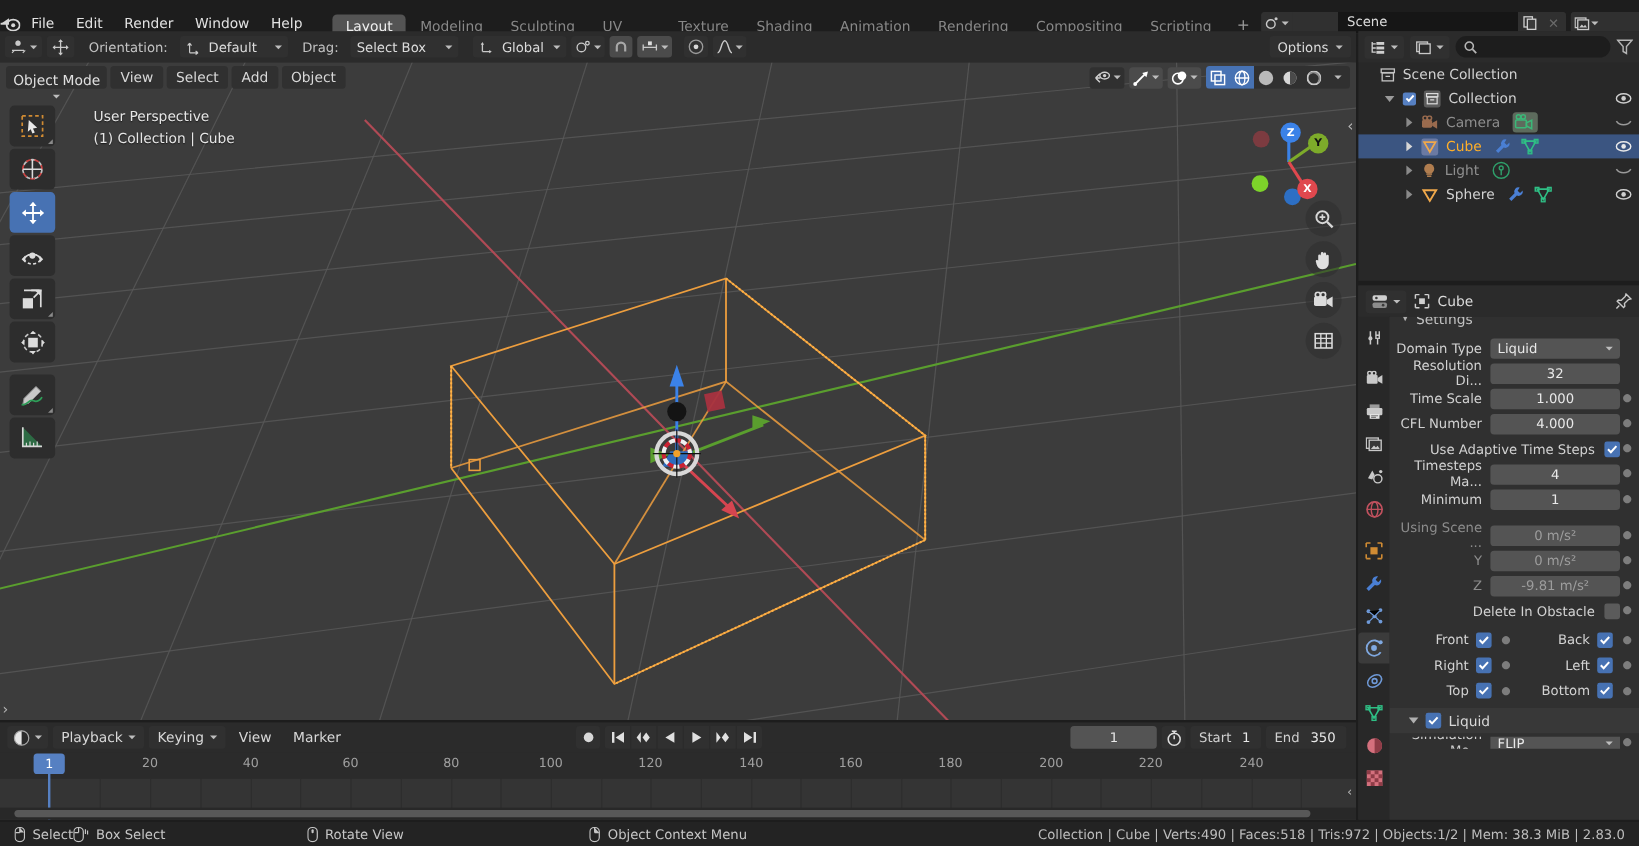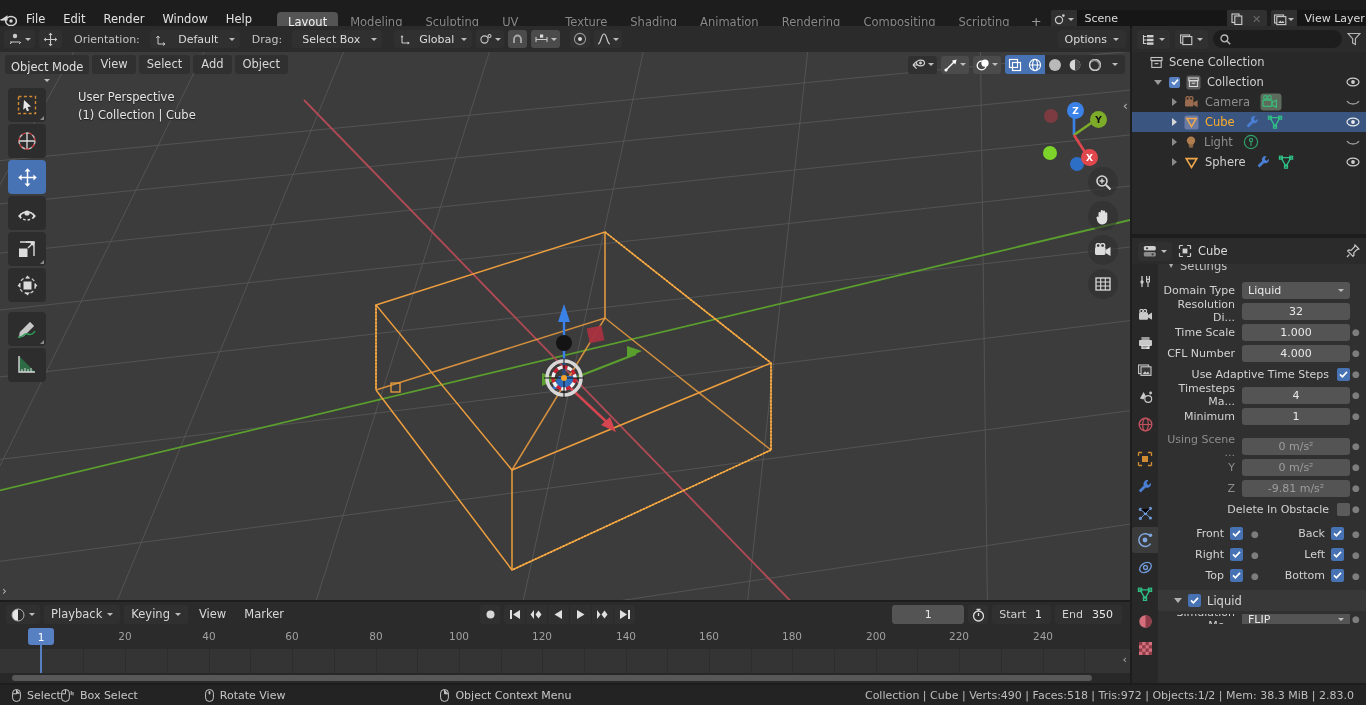--- a/index.html
+++ b/index.html
@@ -14,28 +14,28 @@
   .menu{ display:flex; align-items:center; height:26px; }
   .menu-item{ padding:0 9px; line-height:26px; color:#e2e2e2; font-size:11.5px; cursor:default;}
   .wtabs{ display:flex; align-items:flex-end; height:26px; margin-left:16px;}
   .wtab{ padding:0 11px; height:20px; line-height:20px; color:#888; font-size:11.5px;
       border-radius:4px 4px 0 0; margin-right:1px; background:transparent;}
   .wtab.active{ background:#545454; color:#f0f0f0; }
   .wtab-plus{ color:#9a9a9a; padding:0 9px; height:20px; line-height:20px;font-size:13px;}
   .topright{ margin-left:auto; display:flex; align-items:center; gap:4px; padding-right:4px;}
   .idblock{ display:flex; align-items:center; height:18px; background:#303030; border-radius:3px; overflow:hidden;}
   .idicon{ width:26px; height:18px; background:#303030; display:flex; align-items:center; justify-content:center; gap:1px;}
-  .idfield{ background:#161616; height:18px; line-height:18px; padding:0 8px; min-width:150px; color:#dcdcdc; font-size:11px;}
+  .idfield{ background:#161616; height:18px; line-height:18px; padding:0 8px; min-width:150px; color:#dcdcdc; font-size:11px;margin-left:38px;}
   .idbtn{ width:20px; height:18px; display:flex;align-items:center;justify-content:center; background:#303030;}
   .idbtn.dim{ color:#6a6a6a;}
   .chev{ display:inline-block; width:0;height:0;border-left:3.2px solid transparent;border-right:3.2px solid transparent;border-top:3.6px solid #bdbdbd;}
 
   
   .toolhdr{ position:absolute; left:0; top:26px; width:1130px; height:26px; background:#2b2b2b;
-      display:flex; align-items:center; padding:0 4px; gap:4px;text-align:center; }
+      display:flex; align-items:center; padding:0 4px; gap:4px; }
   .th-btn{ height:18px; display:flex; align-items:center; gap:3px; background:#303030; border-radius:3px; padding:0 4px;}
   .th-label{ color:#c3c3c3; font-size:11px; padding:0 6px 0 8px;}
   .dd{ height:18px; background:#303030; border-radius:3px; display:flex; align-items:center; padding:0 5px; gap:6px; min-width:60px;}
   .dd .txt{ color:#dcdcdc; font-size:11px; flex:1;}
   .icobox{ height:18px; min-width:18px; background:#303030; border-radius:3px; display:flex;align-items:center;justify-content:center;padding:0 3px; gap:2px;}
   .icobox.on{ background:#4b4b4b;}
   .optbtn{ margin-left:auto; height:18px; background:#303030; border-radius:3px; display:flex;align-items:center; padding:0 7px; gap:6px; color:#dcdcdc;}
 
   
   .viewhdr{ position:absolute; left:0; top:52px; width:1130px; height:25px; z-index:6;
@@ -1171,21 +1171,21 @@
     <div class="st-item" style="">
       <span>
         <svg width="13" height="13" viewBox="0 0 13 13">
             <rect x="0.6" y="0.6" width="7.8" height="11.8" rx="3.6" fill="none" stroke="#c6c6c6" stroke-width="1"></rect>
             <path d="M1 4.8 h3.5 M4.5 0.8 v4" stroke="#c6c6c6" stroke-width="1"></path>
             <path d="M10.2 2 v4 M12 3 v3.4" stroke="#c6c6c6" stroke-width="1"></path>
           </svg>
       </span>
       <span>Box Select</span>
     </div>
-    <div class="st-item" style="margin-left:67px">
+    <div class="st-item" style="margin-left:118px">
       <span>
         <svg width="9" height="13" viewBox="0 0 9 13">
             <rect x="0.6" y="0.6" width="7.8" height="11.8" rx="3.6" fill="none" stroke="#c6c6c6" stroke-width="1"></rect>
             <rect x="3.6" y="2" width="1.8" height="3.4" rx="0.9" fill="#c6c6c6"></rect>
           </svg>
       </span>
       <span>Rotate View</span>
     </div>
     <div class="st-item" style="margin-left:155px">
       <span>

